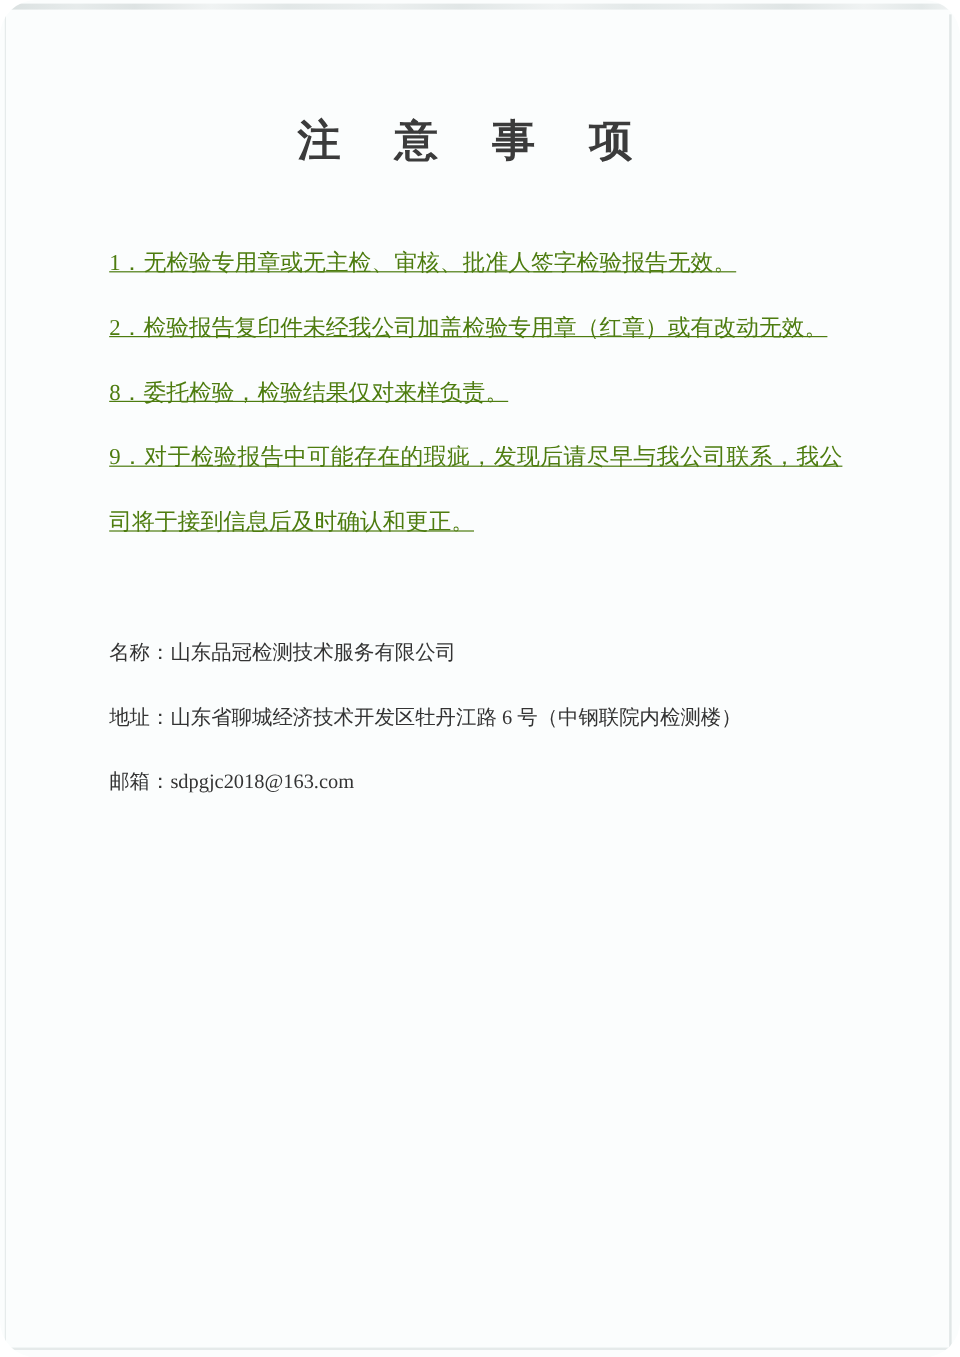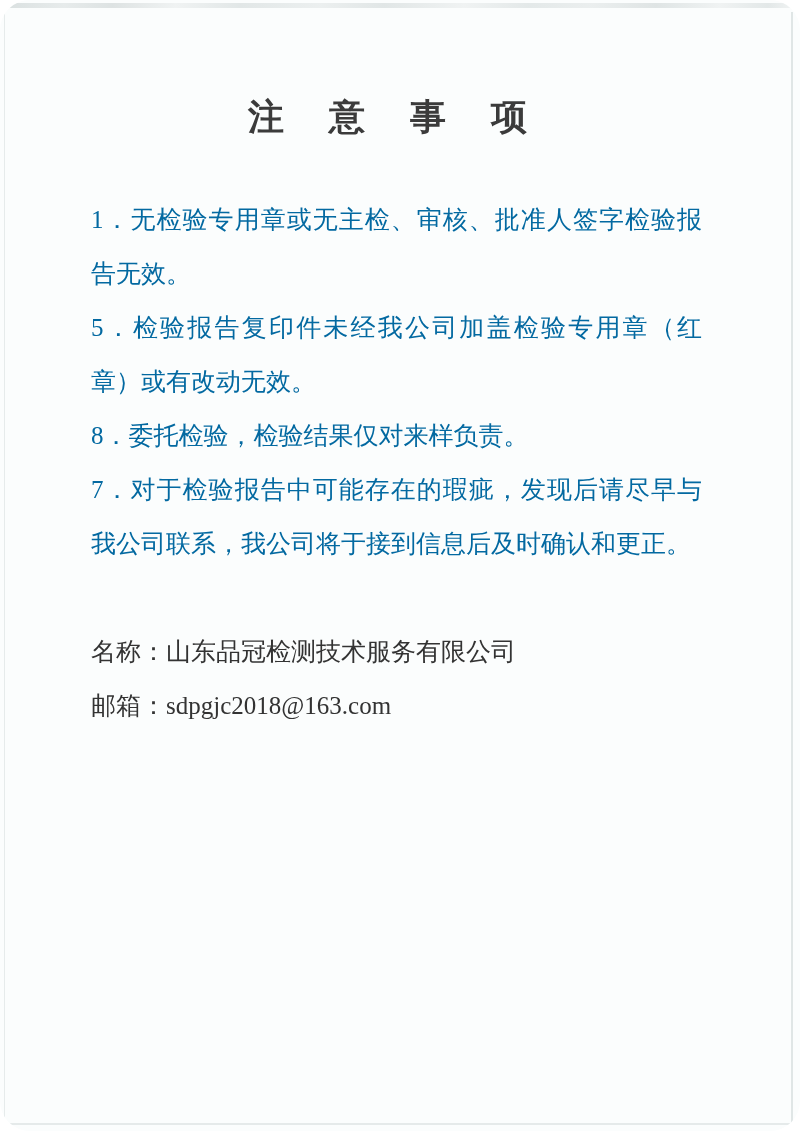--- a/index.html
+++ b/index.html
@@ -46,31 +46,32 @@
   .doc-title {
     font-size: 36px;
     line-height: 44px;
     font-weight: bold;
     letter-spacing: 18px;
     text-align: center;
     color: #3b3b3b;
     margin-bottom: 54px;
   }
   .notes p {
-    font-size: 25px;
+    font-size: 19px;
     line-height: 54px;
     text-align: justify;
     text-justify: inter-ideograph;
-    color: #0369a1;
+    color: #4d7c0f;
+    text-decoration: underline;
   }
   .contact {
     margin-top: 54px;
   }
   .contact .row {
-    font-size: 25px;
+    font-size: 17px;
     line-height: 54px;
     color: #333333;
     white-space: nowrap;
   }
   .contact .row .label { display: inline; }
   .contact .row .value { display: inline; }
 </style>
 </head>
 <body>
 
@@ -80,28 +81,31 @@
   <div class="edge-left"></div>
   <div class="edge-right"></div>
   <div class="edge-bottom"></div>
 
   <div class="content">
 
     <div class="doc-title">注 意 事 项</div>
 
     <div class="notes">
       <p>1．无检验专用章或无主检、审核、批准人签字检验报告无效。</p>
-      <p>5．检验报告复印件未经我公司加盖检验专用章（红章）或有改动无效。</p>
+      <p>2．检验报告复印件未经我公司加盖检验专用章（红章）或有改动无效。</p>
       <p>8．委托检验，检验结果仅对来样负责。</p>
-      <p>7．对于检验报告中可能存在的瑕疵，发现后请尽早与我公司联系，我公司将于接到信息后及时确认和更正。</p>
+      <p>9．对于检验报告中可能存在的瑕疵，发现后请尽早与我公司联系，我公司将于接到信息后及时确认和更正。</p>
     </div>
 
     <div class="contact">
       <div class="row">
         <span class="label">名称：</span><span class="value">山东品冠检测技术服务有限公司</span>
+      </div>
+      <div class="row">
+        <span class="label">地址：</span><span class="value">山东省聊城经济技术开发区牡丹江路 6 号（中钢联院内检测楼）</span>
       </div>
       <div class="row">
         <span class="label">邮箱：</span><span class="value">sdpgjc2018@163.com</span>
       </div>
     </div>
 
   </div>
 </div>
 
 </body></html>

